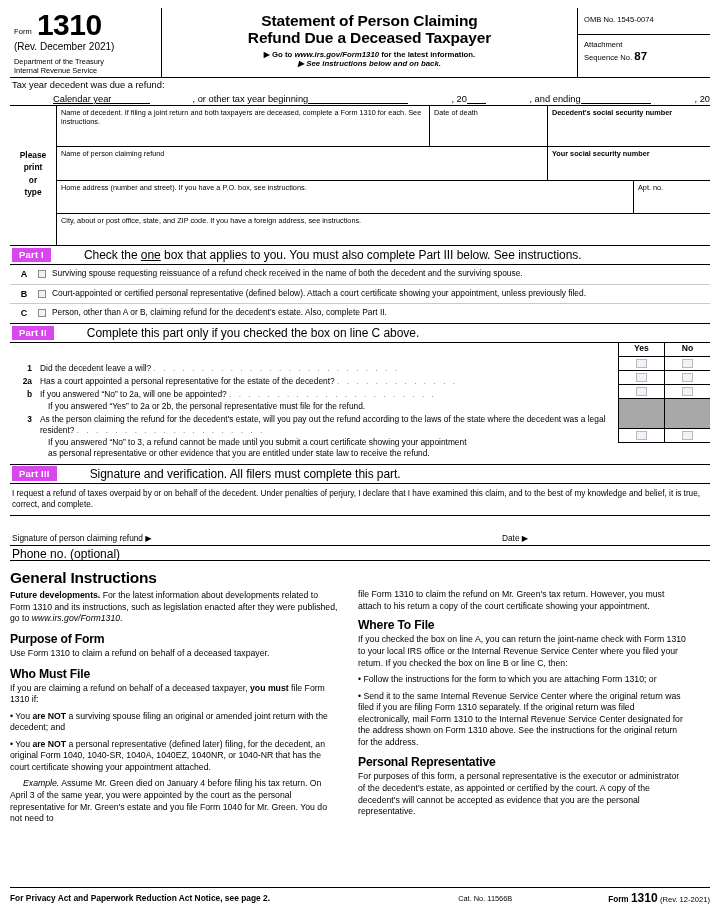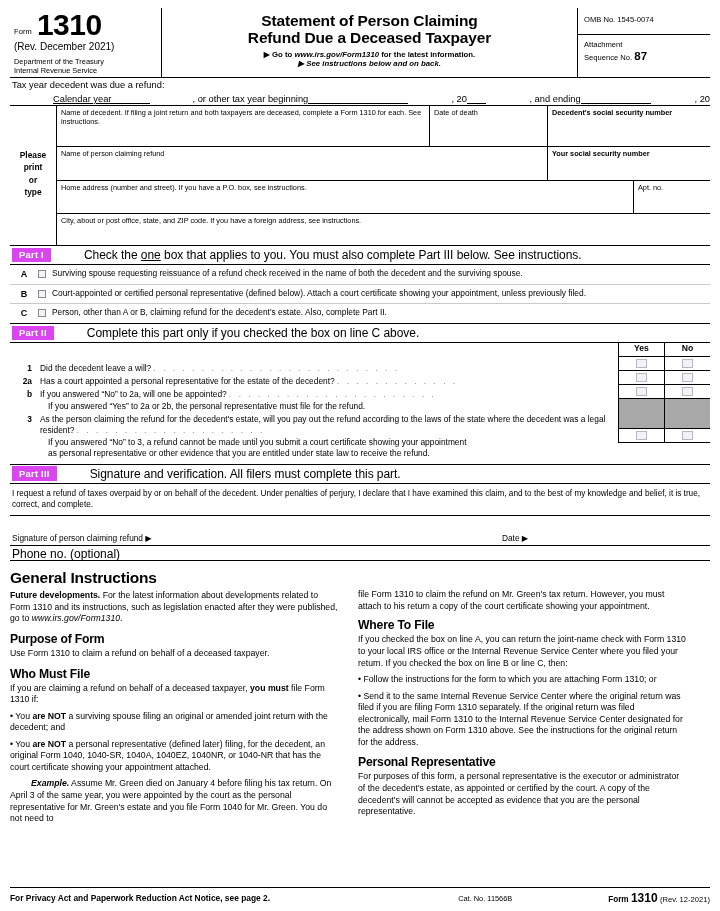--- a/index.html
+++ b/index.html
@@ -173,21 +173,21 @@
 
   
   .instr { display: flex; gap: 18px; padding-top: 6px; }
   .col { width: 330px; }
   .h1 { font-size: 15.5px; font-weight: bold; margin: 2px 0 3px 0; letter-spacing: -.2px;}
   .h2 { font-size: 12.2px; font-weight: bold; margin: 7px 0 2px 0; letter-spacing: -.2px;}
   .p { font-size: 8.7px; line-height: 1.33; margin: 0 0 5px 0; text-align: left;}
   .p.ind { text-indent: 13px; }
   .p b { font-weight: bold; }
   .p i { font-style: italic; }
-  .p .bi { font-weight: bold; font-style: italic; margin-left: 8px; }
+  .p .bi { font-weight: normal; font-style: italic; }
 
   
   .footer {
     position: absolute; left: 10px; right: 10px; bottom: 6px;
     border-top: 1.4px solid #000;
     display: flex; align-items: center;
     padding-top: 3px;
     font-size: 8.4px; font-weight: bold;
   }
   .f-left { flex: 1; }

